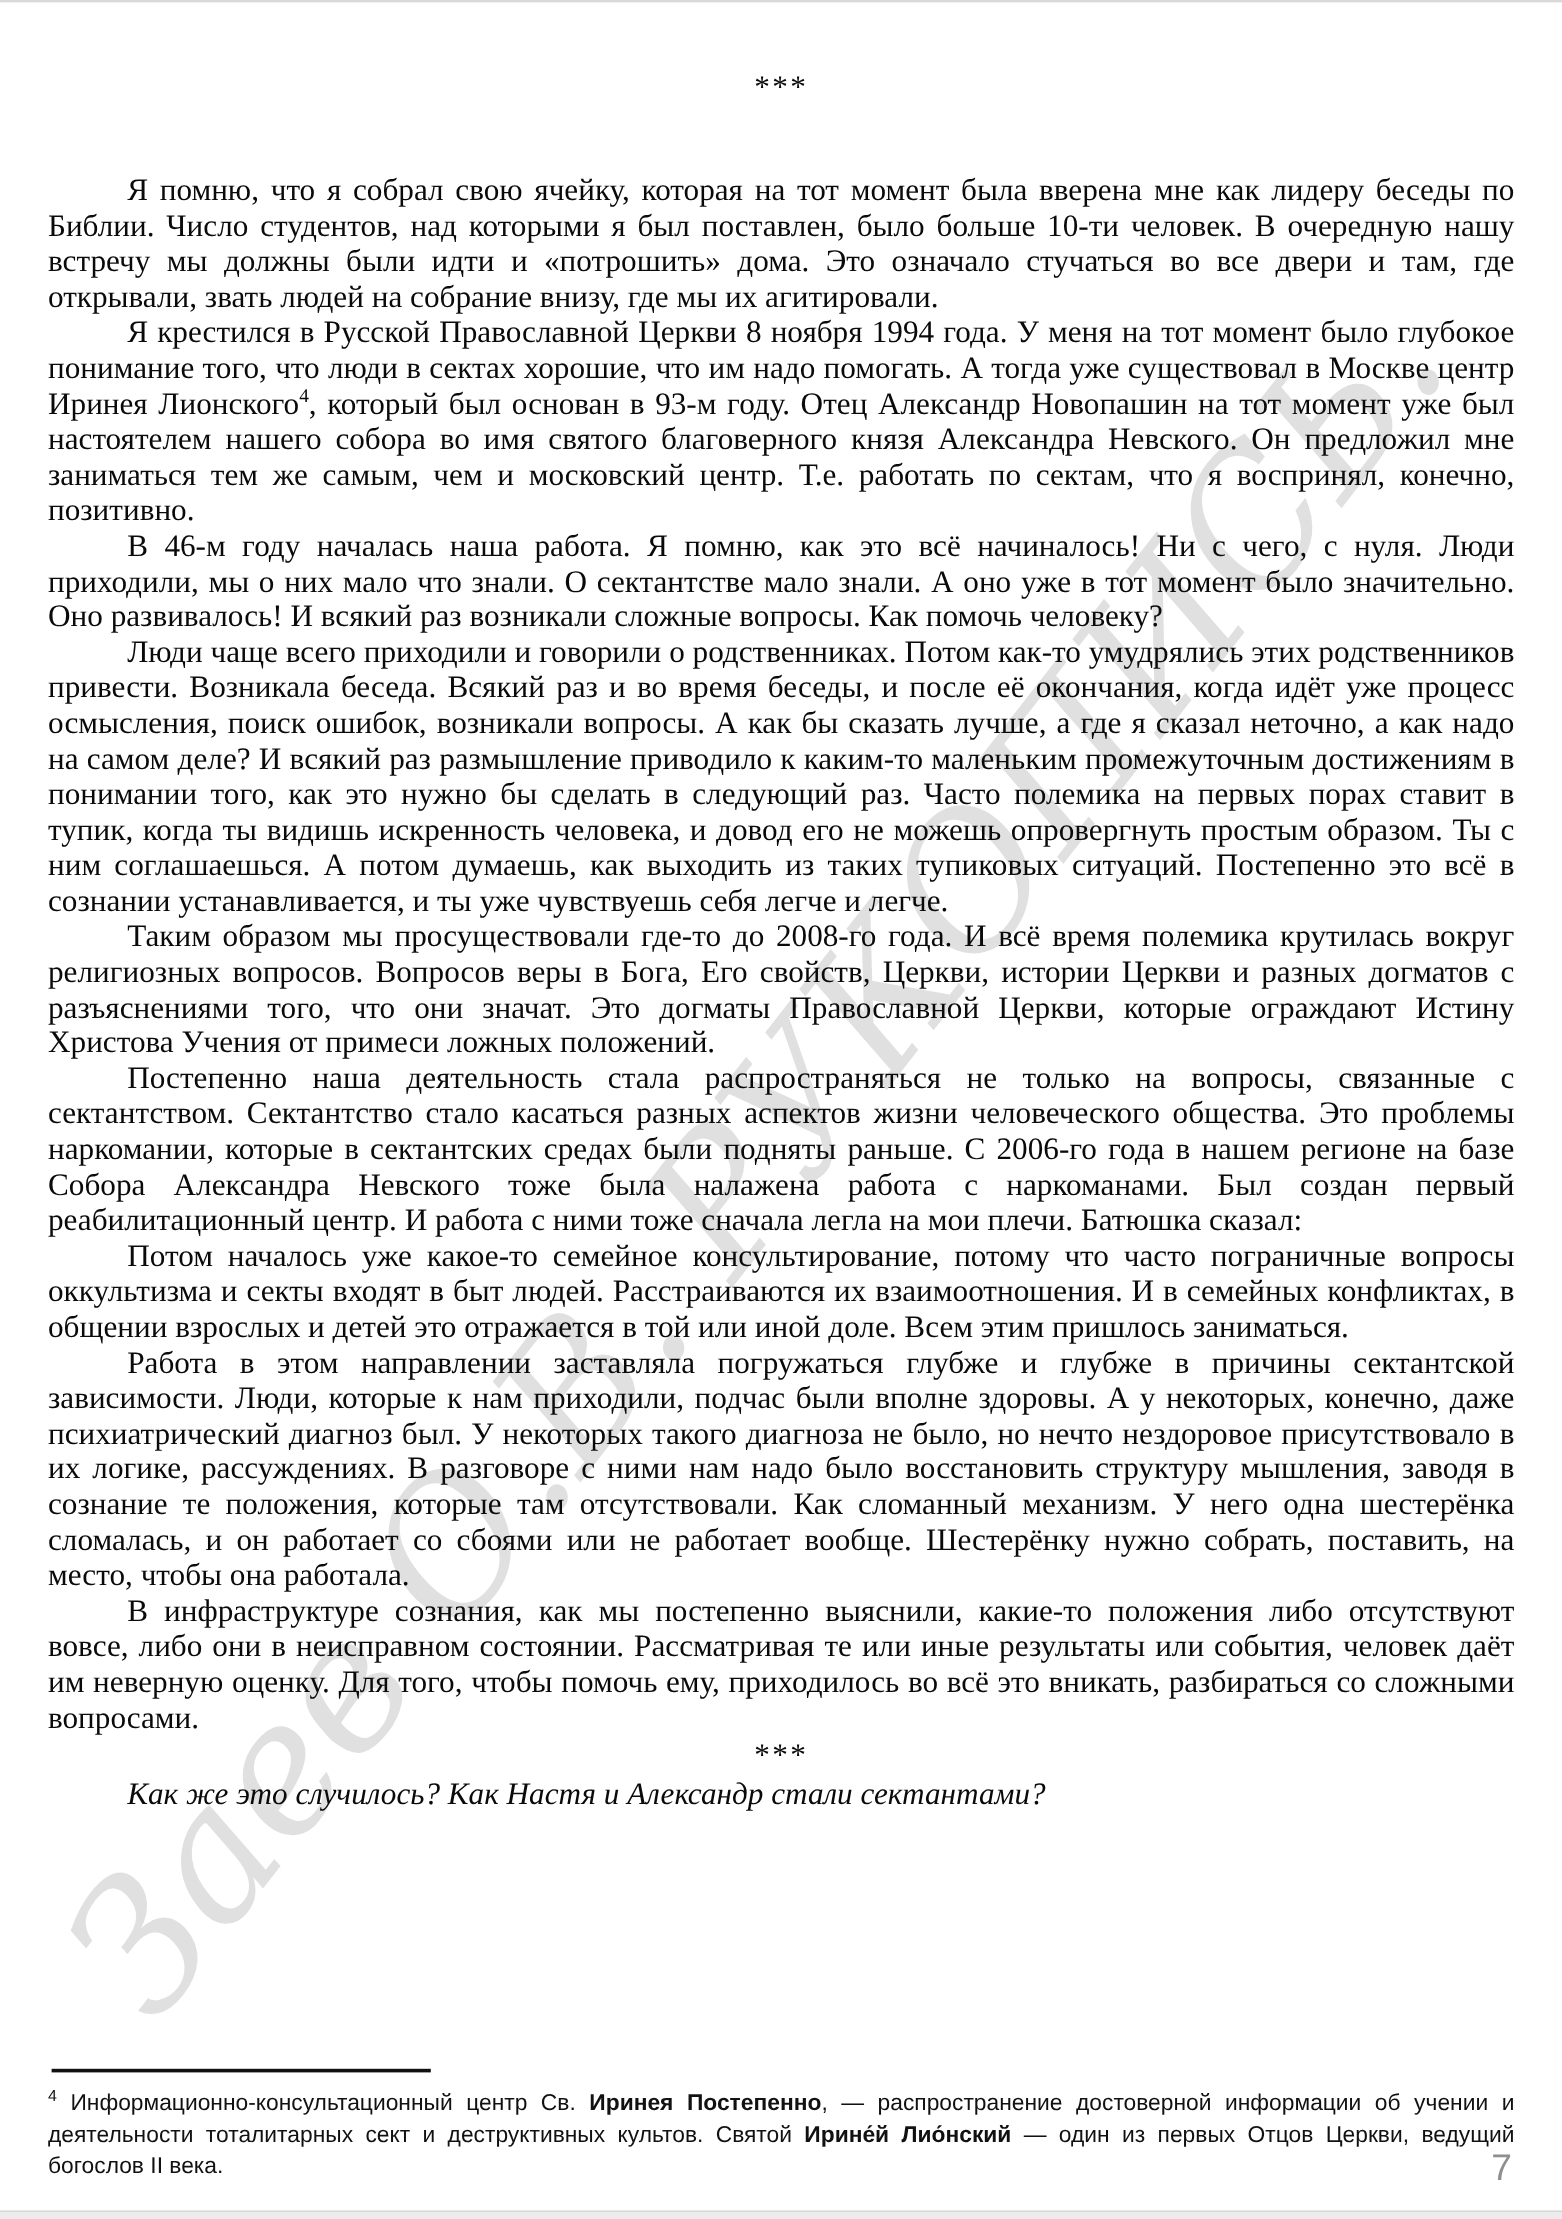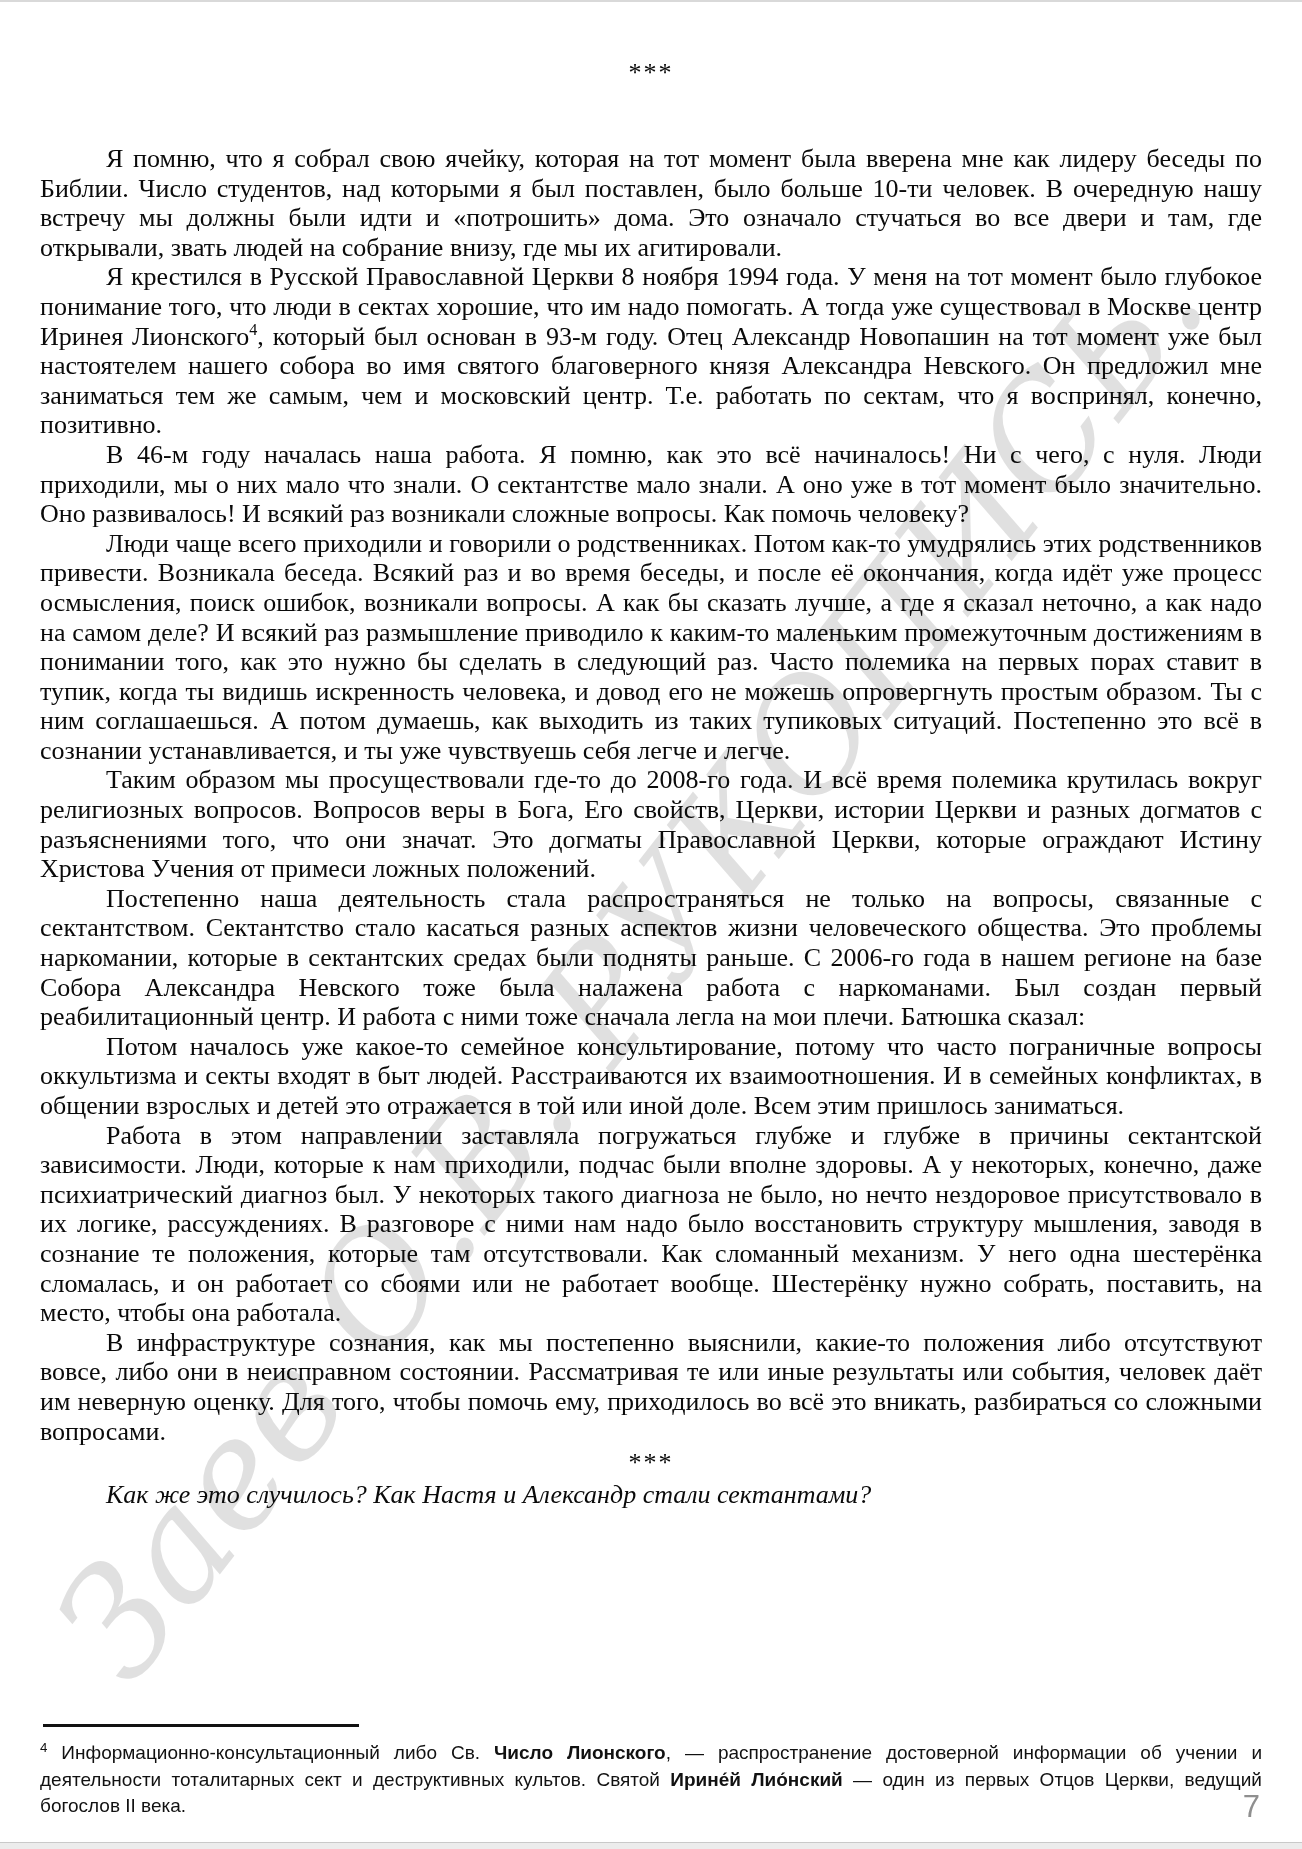--- a/index.html
+++ b/index.html
@@ -128,18 +128,18 @@
       <p class="para"><span>Постепенно наша деятельность стала распространяться не только на вопросы, связанные с сектантством. Сектантство стало касаться разных аспектов жизни человеческого общества. Это проблемы наркомании, которые в сектантских средах были подняты раньше. С 2006-го года в нашем регионе на базе Собора Александра Невского тоже была налажена работа с наркоманами. Был создан первый реабилитационный центр. И работа с ними тоже сначала легла на мои плечи. Батюшка сказал:</span></p>
       <p class="para"><span>Потом началось уже какое-то семейное консультирование, потому что часто пограничные вопросы оккультизма и секты входят в быт людей. Расстраиваются их взаимоотношения. И в семейных конфликтах, в общении взрослых и детей это отражается в той или иной доле. Всем этим пришлось заниматься.</span></p>
       <p class="para"><span>Работа в этом направлении заставляла погружаться глубже и глубже в причины сектантской зависимости. Люди, которые к нам приходили, подчас были вполне здоровы. А у некоторых, конечно, даже психиатрический диагноз был. У некоторых такого диагноза не было, но нечто нездоровое присутствовало в их логике, рассуждениях. В разговоре с ними нам надо было восстановить структуру мышления, заводя в сознание те положения, которые там отсутствовали. Как сломанный механизм. У него одна шестерёнка сломалась, и он работает со сбоями или не работает вообще. Шестерёнку нужно собрать, поставить, на место, чтобы она работала.</span></p>
       <p class="para"><span>В инфраструктуре сознания, как мы постепенно выяснили, какие-то положения либо отсутствуют вовсе, либо они в неисправном состоянии. Рассматривая те или иные результаты или события, человек даёт им неверную оценку. Для того, чтобы помочь ему, приходилось во всё это вникать, разбираться со сложными вопросами.</span></p>
       <div class="sep">***</div>
       <p class="para italic"><span>Как же это случилось? Как Настя и Александр стали сектантами?</span></p>
     </main>
 
   <div class="footnote-area">
     <div class="footnote-rule"></div>
-    <p class="footnote"><sup>4</sup><span> </span><span id="footnote-segments"><span>Информационно-консультационный либо Св. </span><b>Число Лионского</b><span>, — распространение достоверной информации об учении и деятельности тоталитарных сект и деструктивных культов. Святой </span><b>Ирине́й Лио́нский</b><span> — один из первых Отцов Церкви, ведущий богослов II века.</span></span></p>
+    <p class="footnote"><sup>4</sup><span> </span><span id="footnote-segments"><span>Информационно-консультационный центр Св. </span><b>Иринея Постепенно</b><span>, — распространение достоверной информации об учении и деятельности тоталитарных сект и деструктивных культов. Святой </span><b>Ирине́й Лио́нский</b><span> — один из первых Отцов Церкви, ведущий богослов II века.</span></span></p>
   </div>
 
   <div class="page-number">7</div>
 </div>
 <div class="viewer-gutter"></div>
 
 </body></html>

